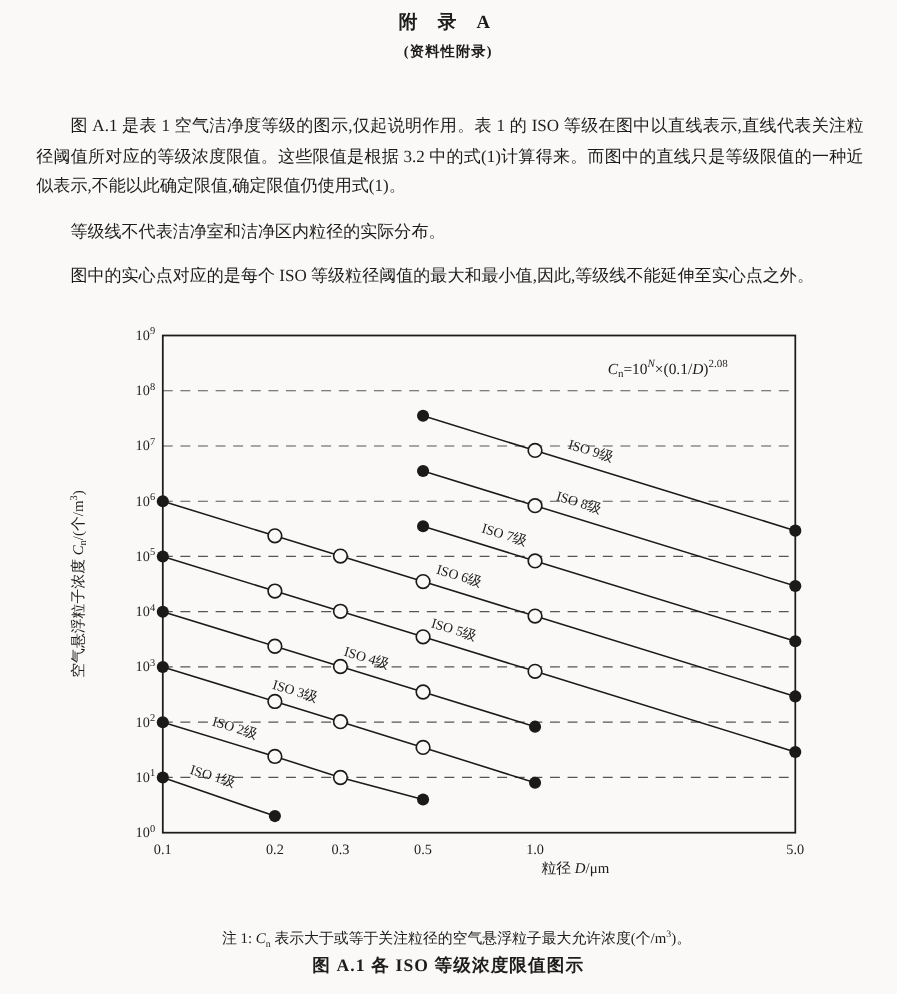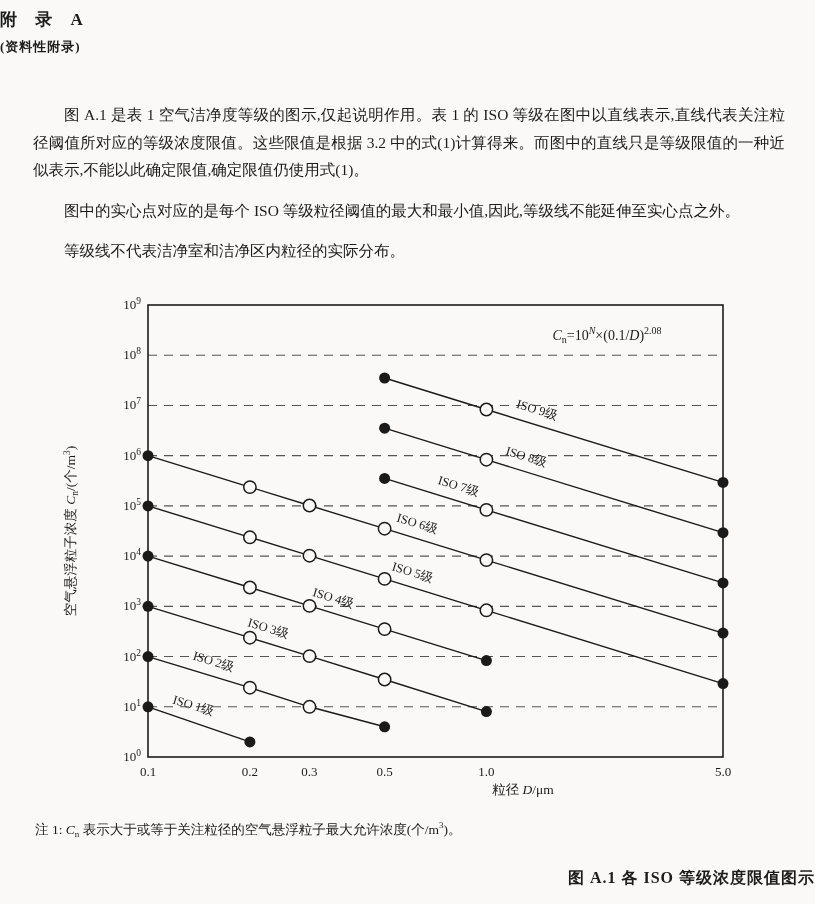--- a/index.html
+++ b/index.html
@@ -1,57 +1,57 @@
 <!DOCTYPE html>
 <html><head>
 <meta charset="utf-8">
 <style>
   html,body{margin:0;padding:0;}
   body{width:815px;height:904px;background:#faf9f7;overflow:hidden;
        font-family:"Liberation Serif","DejaVu Serif",serif;color:#1c1c1c;}
   .page{position:relative;width:815px;height:904px;}
-  .titles{position:absolute;top:8px;left:0;width:100%;}
+  .titles{position:absolute;top:8px;left:0;width:100%;text-align:center;}
   .t-main{font-weight:bold;font-size:17px;letter-spacing:7px;margin:0 0 7px 0;}
   .t-sub,.t-sec{font-weight:bold;font-size:13px;margin:0 0 6px 0;letter-spacing:1px;}
   .bodytext{position:absolute;top:88px;left:20px;width:778px;}
   .bodytext p{margin:13px;font-size:15.5px;line-height:27.6px;text-align:justify;text-indent:2em;}
   .chart{position:absolute;top:288px;left:0;width:654px;height:530px;}
   svg text{fill:#1c1c1c;}
   .frame{fill:none;stroke:#1c1c1c;stroke-width:1.6;}
   .grid{stroke:#555;stroke-width:1.1;stroke-dasharray:9 7;}
   .series{fill:none;stroke:#1a1a1a;stroke-width:1.4;}
   .dot-filled{fill:#1a1a1a;stroke:none;}
   .dot-open{fill:#faf9f7;stroke:#1a1a1a;stroke-width:1.5;}
   .ytick,.xtick{font-size:13px;}
   .texp{font-size:9.5px;}
   .axlab{font-size:13.5px;}
   .slab{font-size:12.5px;}
   .formula{font-size:14px;}
   .it{font-style:italic;}
   .small{font-size:10px;}
-  .notes{position:absolute;left:35px;top:812px;width:760px;font-size:13.5px;line-height:27px;}
+  .notes{position:absolute;left:35px;top:836px;width:760px;font-size:13.5px;line-height:27px;text-align:center;}
   .notes sub{font-size:9px;}
   .notes sup{font-size:9px;}
-  .caption{position:absolute;top:868px;left:0;width:100%;text-align:right;
+  .caption{position:absolute;top:868px;left:0;width:100%;text-align:center;
            font-weight:bold;font-size:16px;letter-spacing:1px;}
 </style>
 </head>
 <body>
 
 <div class="page">
 
   <div class="titles">
     <h1 class="t-main">附 录 A</h1>
     <div class="t-sub">(资料性附录)</div>
   </div>
 
   <div class="bodytext">
     <p>图 A.1 是表 1 空气洁净度等级的图示,仅起说明作用。表 1 的 ISO 等级在图中以直线表示,直线代表关注粒径阈值所对应的等级浓度限值。这些限值是根据 3.2 中的式(1)计算得来。而图中的直线只是等级限值的一种近似表示,不能以此确定限值,确定限值仍使用式(1)。</p>
+    <p>等级线不代表洁净室和洁净区内粒径的实际分布。</p>
     <p>图中的实心点对应的是每个 ISO 等级粒径阈值的最大和最小值,因此,等级线不能延伸至实心点之外。</p>
-    <p>等级线不代表洁净室和洁净区内粒径的实际分布。</p>
   </div>
 
   <div class="chart" id="chart"><svg width="815" height="530">
         <line x1="148" y1="67.22222222222223" x2="723" y2="67.22222222222223" class="grid"></line>
         <line x1="148" y1="117.44444444444446" x2="723" y2="117.44444444444446" class="grid"></line>
         <line x1="148" y1="167.66666666666669" x2="723" y2="167.66666666666669" class="grid"></line>
         <line x1="148" y1="217.88888888888889" x2="723" y2="217.88888888888889" class="grid"></line>
         <line x1="148" y1="268.1111111111111" x2="723" y2="268.1111111111111" class="grid"></line>
         <line x1="148" y1="318.33333333333337" x2="723" y2="318.33333333333337" class="grid"></line>
         <line x1="148" y1="368.55555555555554" x2="723" y2="368.55555555555554" class="grid"></line>

